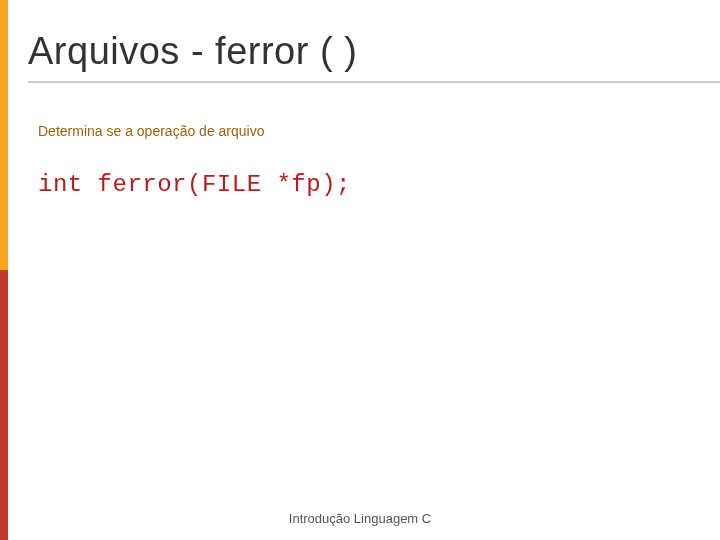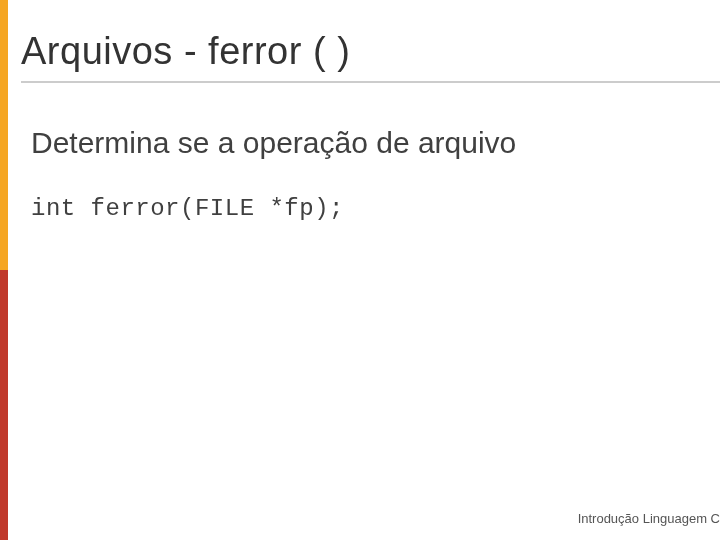--- a/index.html
+++ b/index.html
@@ -40,21 +40,21 @@
       background-color: #f5a623;
       height: 50%;
     }
 
     .accent-bar-bottom {
       background-color: #c0392b;
       height: 50%;
     }
 
     .content-area {
-      margin-left: 21px;
+      margin-left: 28px;
       padding-top: 30px;
       flex: 1;
       display: flex;
       flex-direction: column;
     }
 
     .title-section {
       margin-bottom: 20px;
       padding-bottom: 8px;
       border-bottom: 2px solid #cccccc;
@@ -66,40 +66,40 @@
       color: #333333;
       letter-spacing: 0.5px;
     }
 
     .body-section {
       margin-top: 18px;
       margin-left: 10px;
     }
 
     .description-text {
-      font-size: 30px;
-      color: #404040;
+      font-size: 14px;
+      color: #a16207;
       line-height: 1.45;
       margin-bottom: 30px;
     }
 
     .code-block {
       font-family: 'Courier New', Courier, monospace;
       font-size: 24px;
-      color: #404040;
+      color: #b91c1c;
       margin-top: 10px;
       letter-spacing: 0.5px;
     }
 
     .footer {
       position: absolute;
       bottom: 14px;
       left: 0;
       right: 0;
-      text-align: right;
+      text-align: center;
       font-size: 13px;
       color: #555555;
     }
   </style>
 </head>
 <body>
 
 <div class="slide-container">
 
   <div class="accent-bar">

